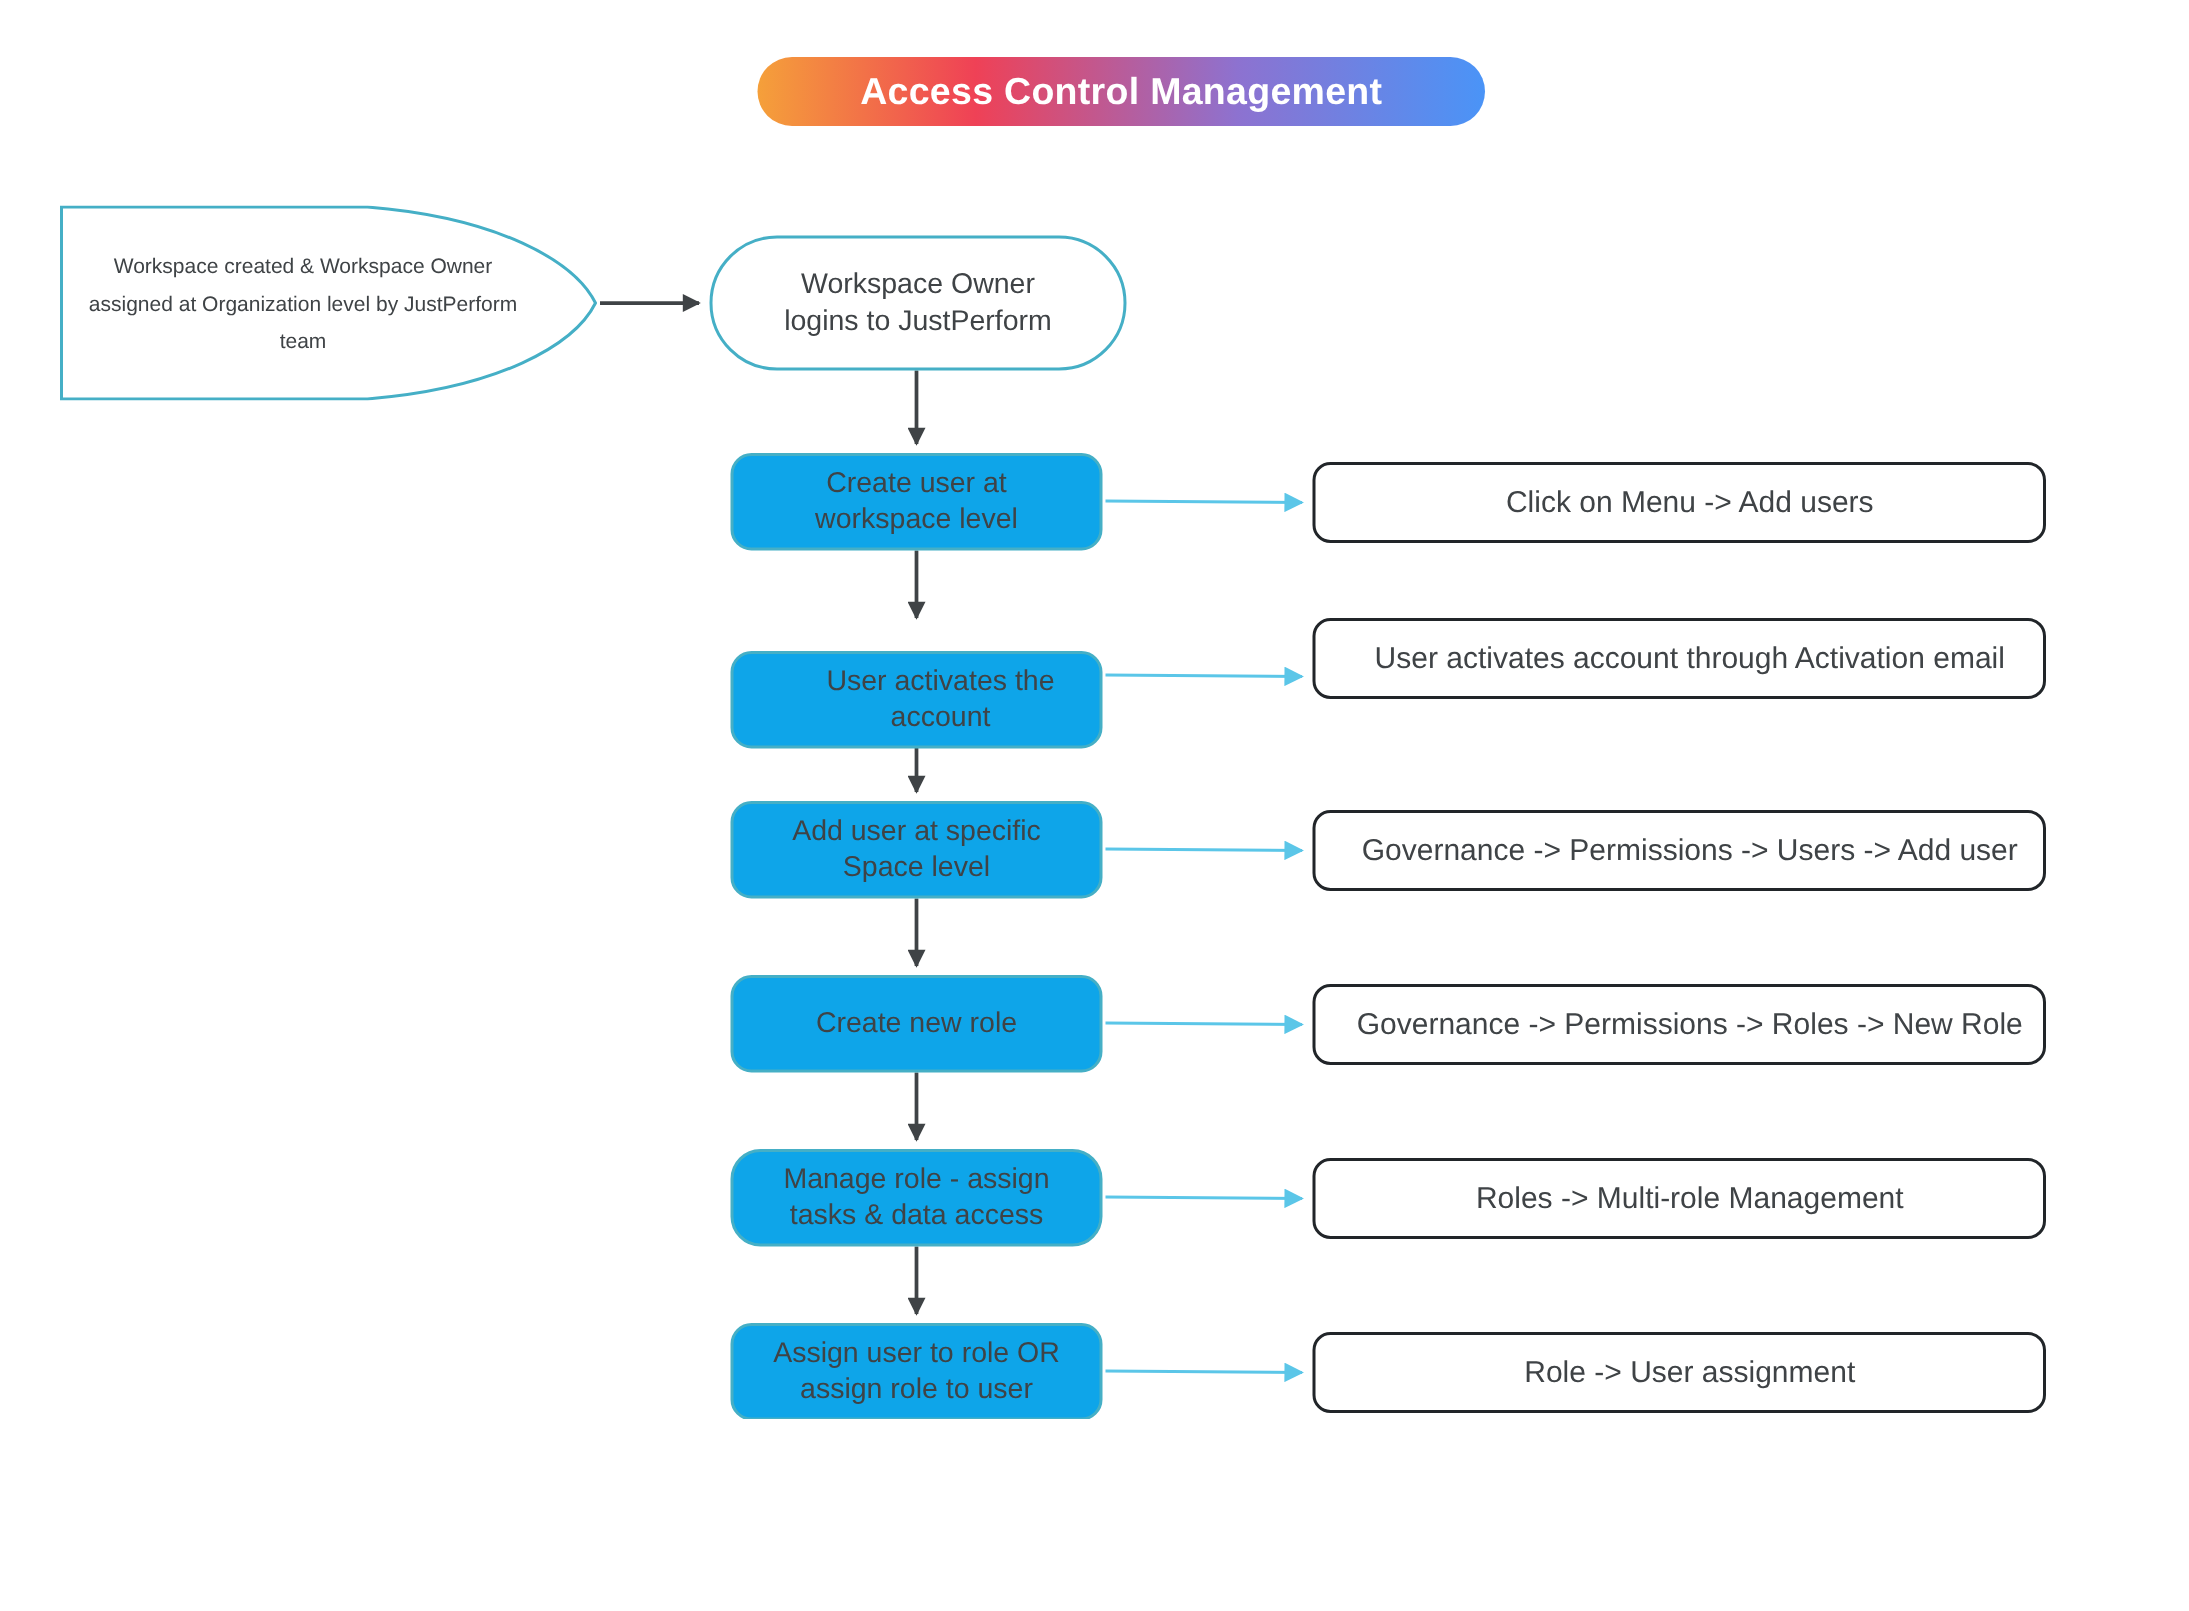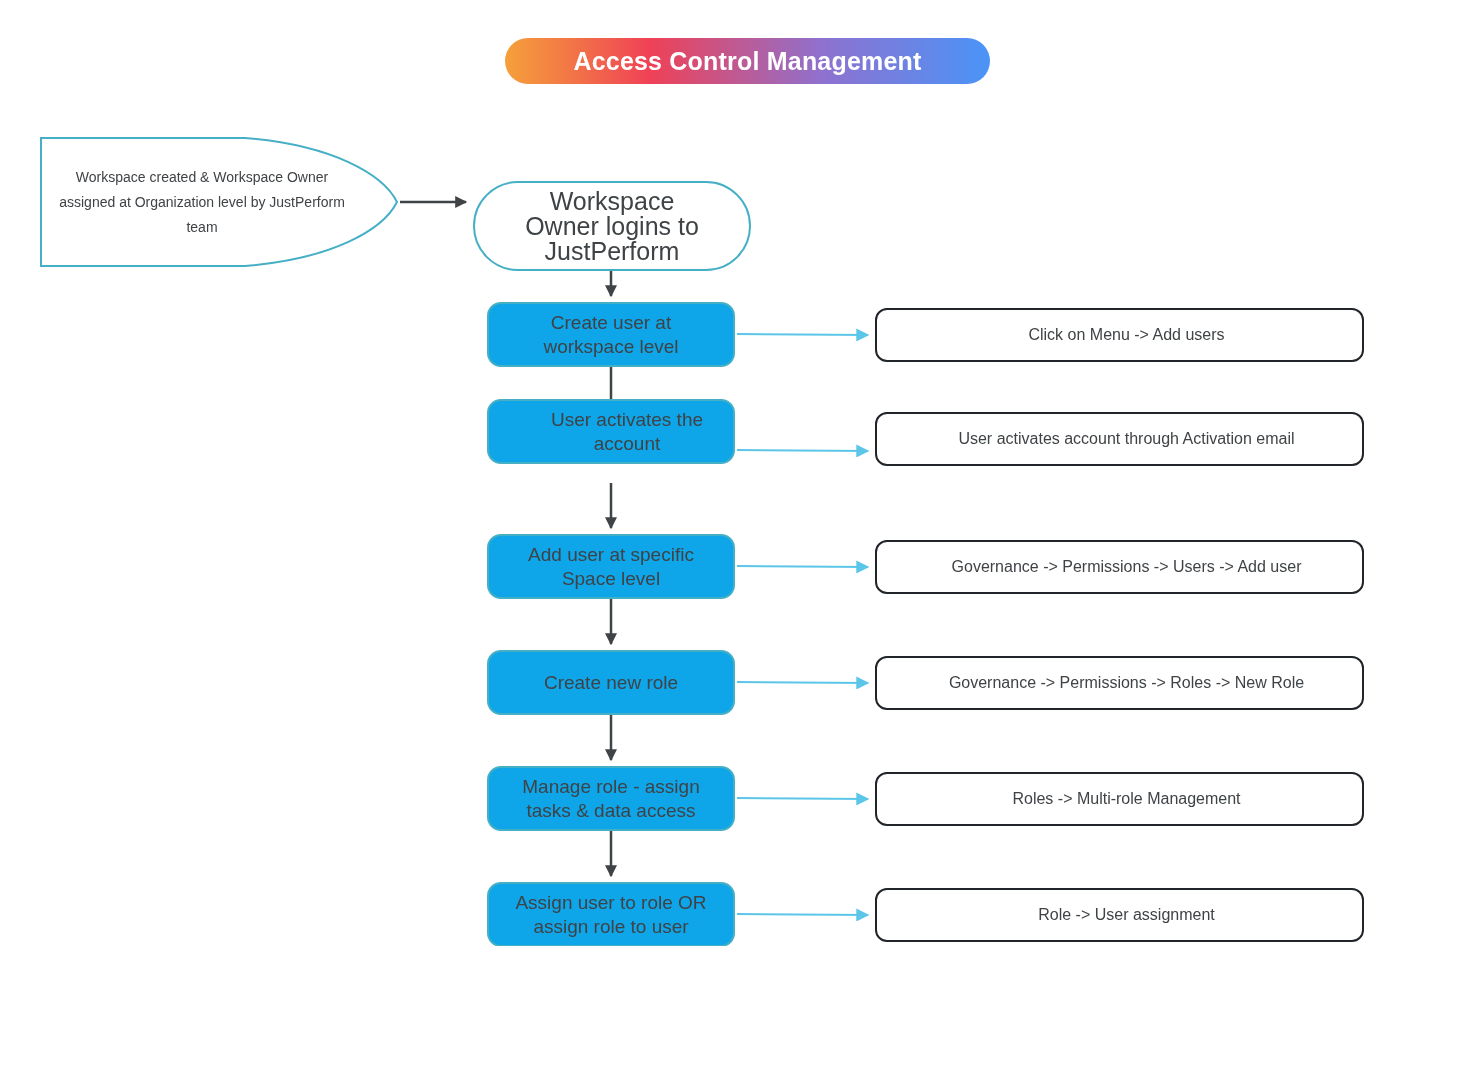--- a/index.html
+++ b/index.html
@@ -45,21 +45,21 @@
   .oval-node {
     position: absolute;
     left: 473px; top: 157px;
     width: 278px; height: 90px;
     box-sizing: border-box;
     border: 2px solid #45AFC6;
     border-radius: 45px;
     background: #ffffff;
     display: flex; align-items: center; justify-content: center;
     text-align: center;
-    font-size: 25px; line-height: 25px; margin-top: 24px;
+    font-size: 19px; line-height: 25px;
   }
   .oval-node span { display: block; width: 205px; }
   .step-box {
     position: absolute;
     left: 487px;
     width: 248px; height: 65px;
     box-sizing: border-box;
     border: 2px solid #45AFC6;
     border-radius: 14px;
     background: #0ea5e9;
@@ -71,28 +71,28 @@
   .action-box {
     position: absolute;
     left: 875px;
     width: 489px; height: 54px;
     box-sizing: border-box;
     border: 2px solid #212529;
     border-radius: 12px;
     background: #ffffff;
     display: flex; align-items: center; justify-content: center;
     text-align: center;
-    font-size: 16px;
+    font-size: 20px;
     padding-left: 14px;
   }
   .r0 { top: 302px; } .ra0 { top: 308px; }
-  .r1 { top: 399px; padding-left: 32px; } .ra1 { top: 412px; }
+  .r1 { top: 434px; padding-left: 32px; } .ra1 { top: 412px; }
   .r2 { top: 534px; } .ra2 { top: 540px; }
   .r3 { top: 650px; } .ra3 { top: 656px; }
-  .r4 { top: 766px; } .ra4 { top: 772px; border-radius: 12px; }
+  .r4 { top: 766px; border-radius: 20px; } .ra4 { top: 772px; border-radius: 12px; }
   .r5 { top: 882px; } .ra5 { top: 888px; }
   .end-pill {
     position: absolute;
     left: 485px; top: 990px;
     width: 260px; height: 58px;
     border-radius: 29px;
     background: #39A9BD;
     display: flex; align-items: center; justify-content: center;
   }
   .end-pill span { color: #ffffff; font-size: 21px; }

